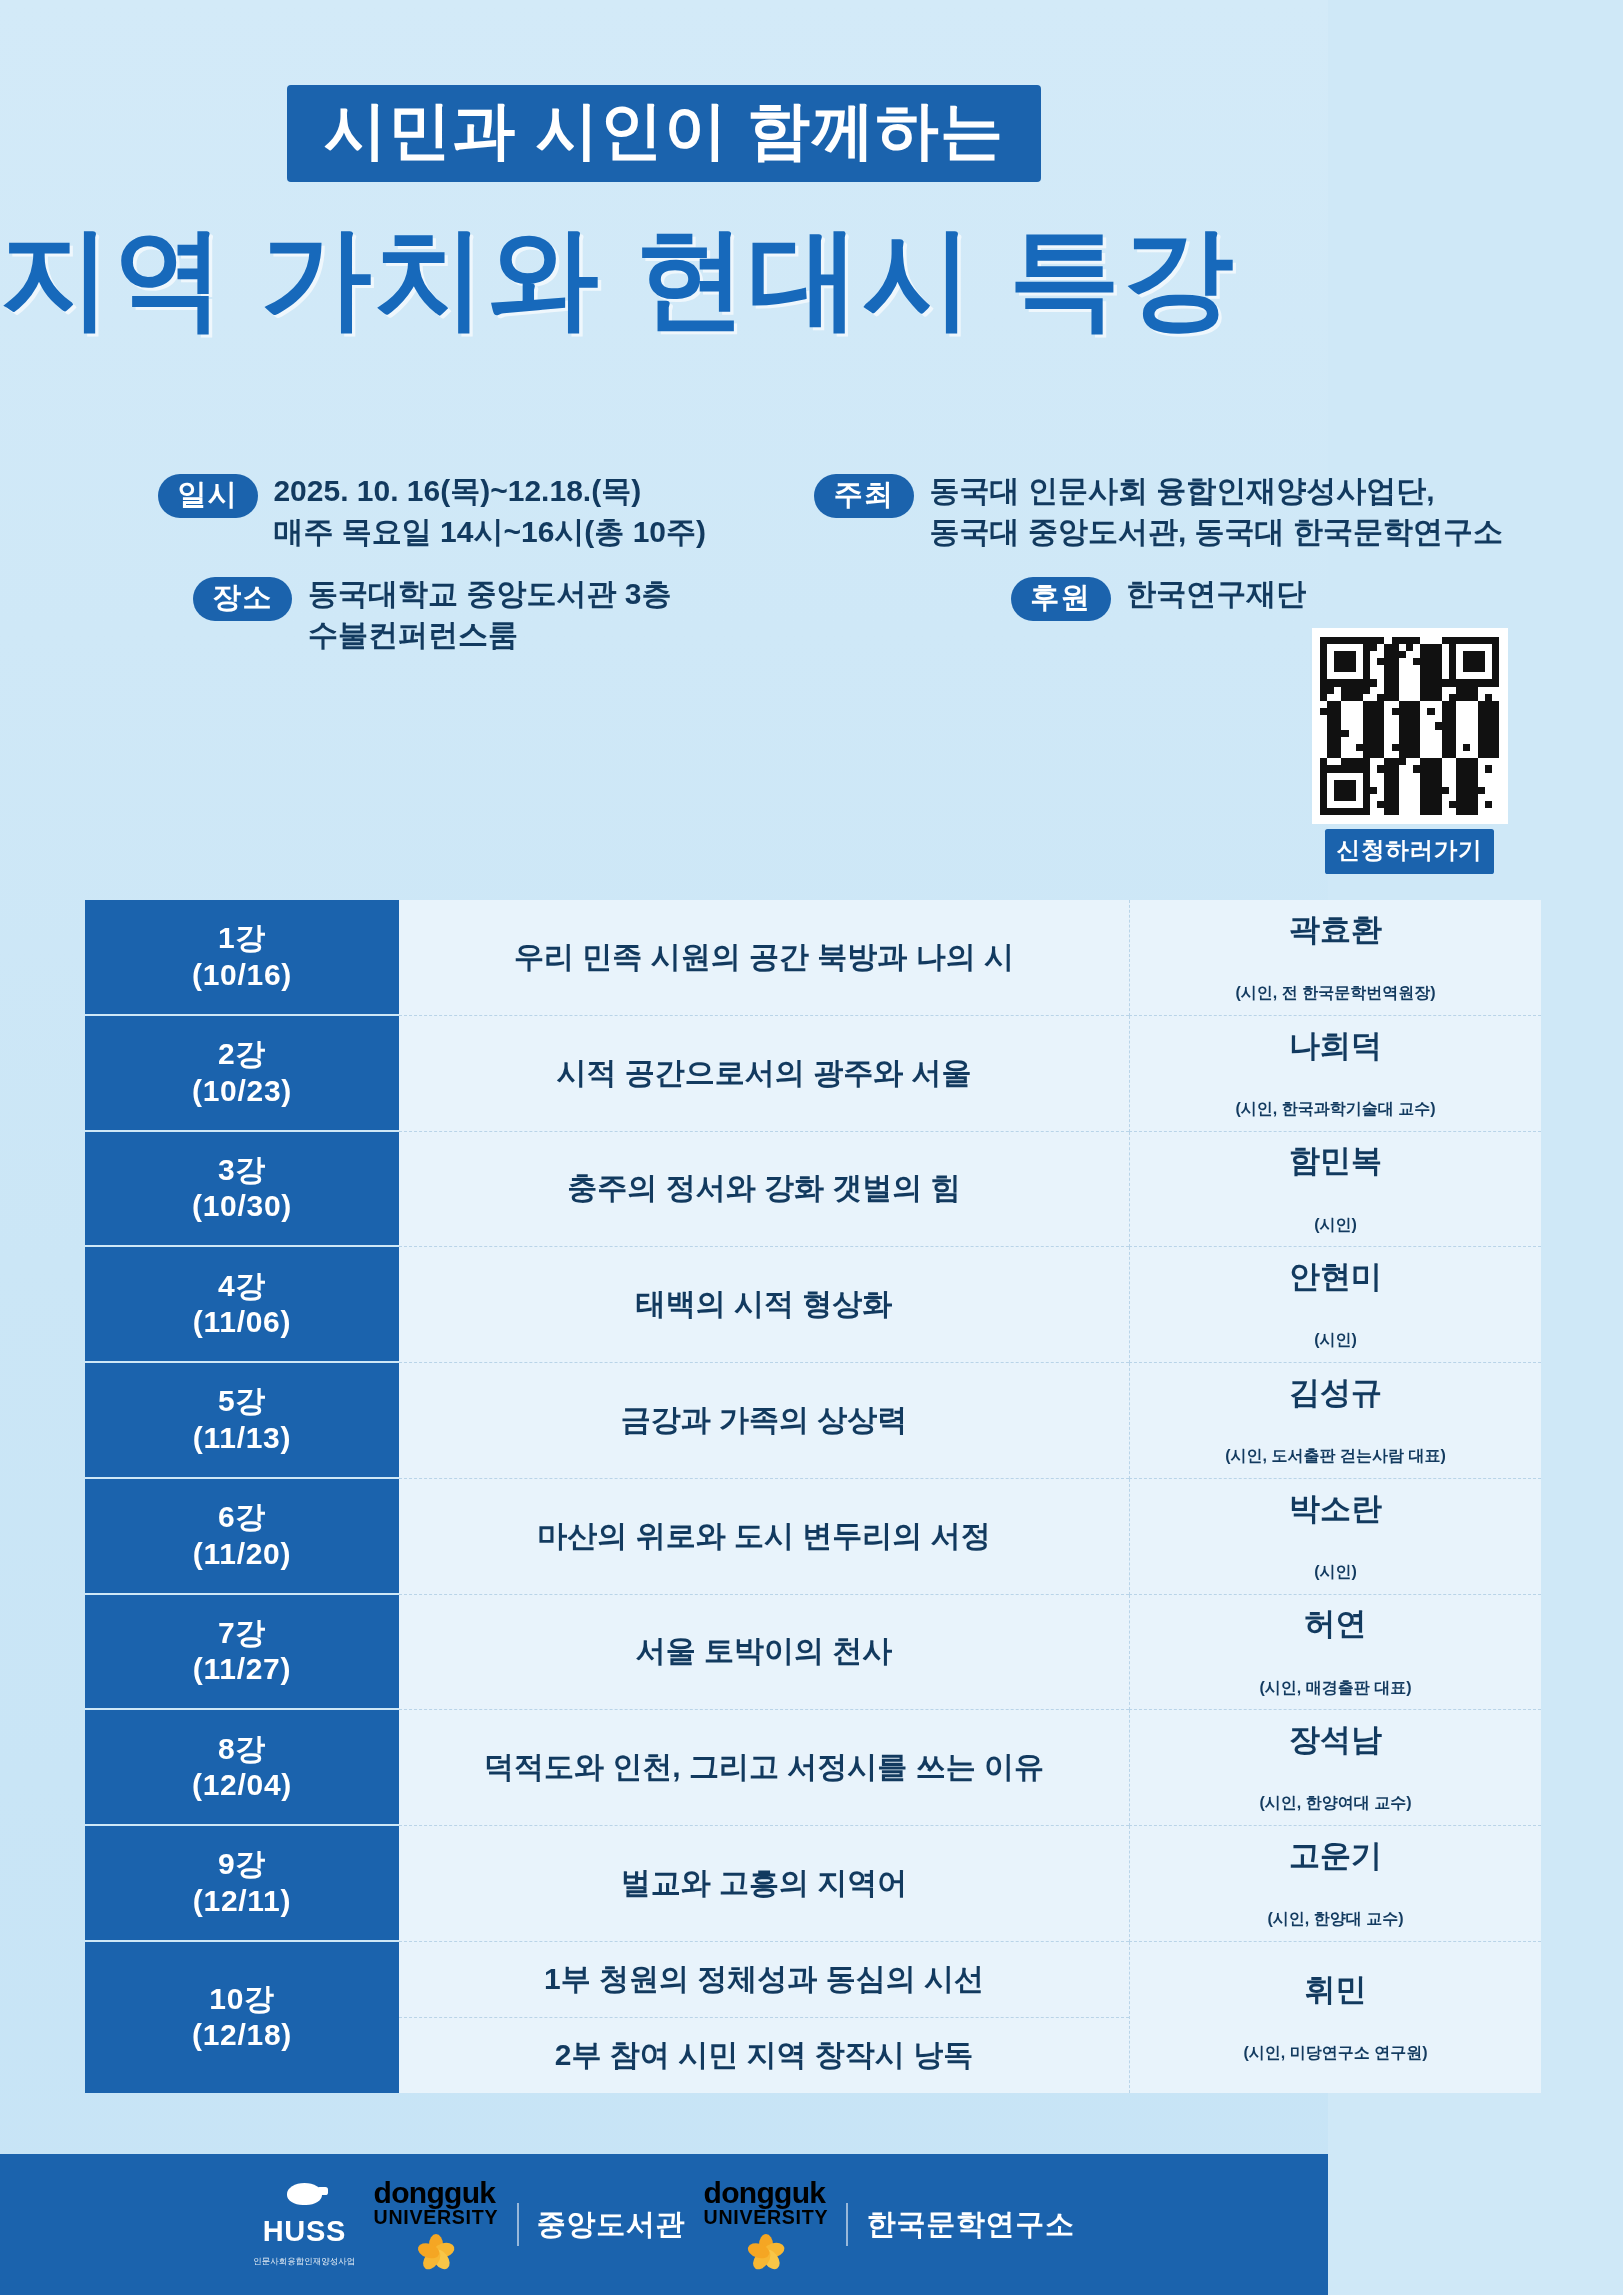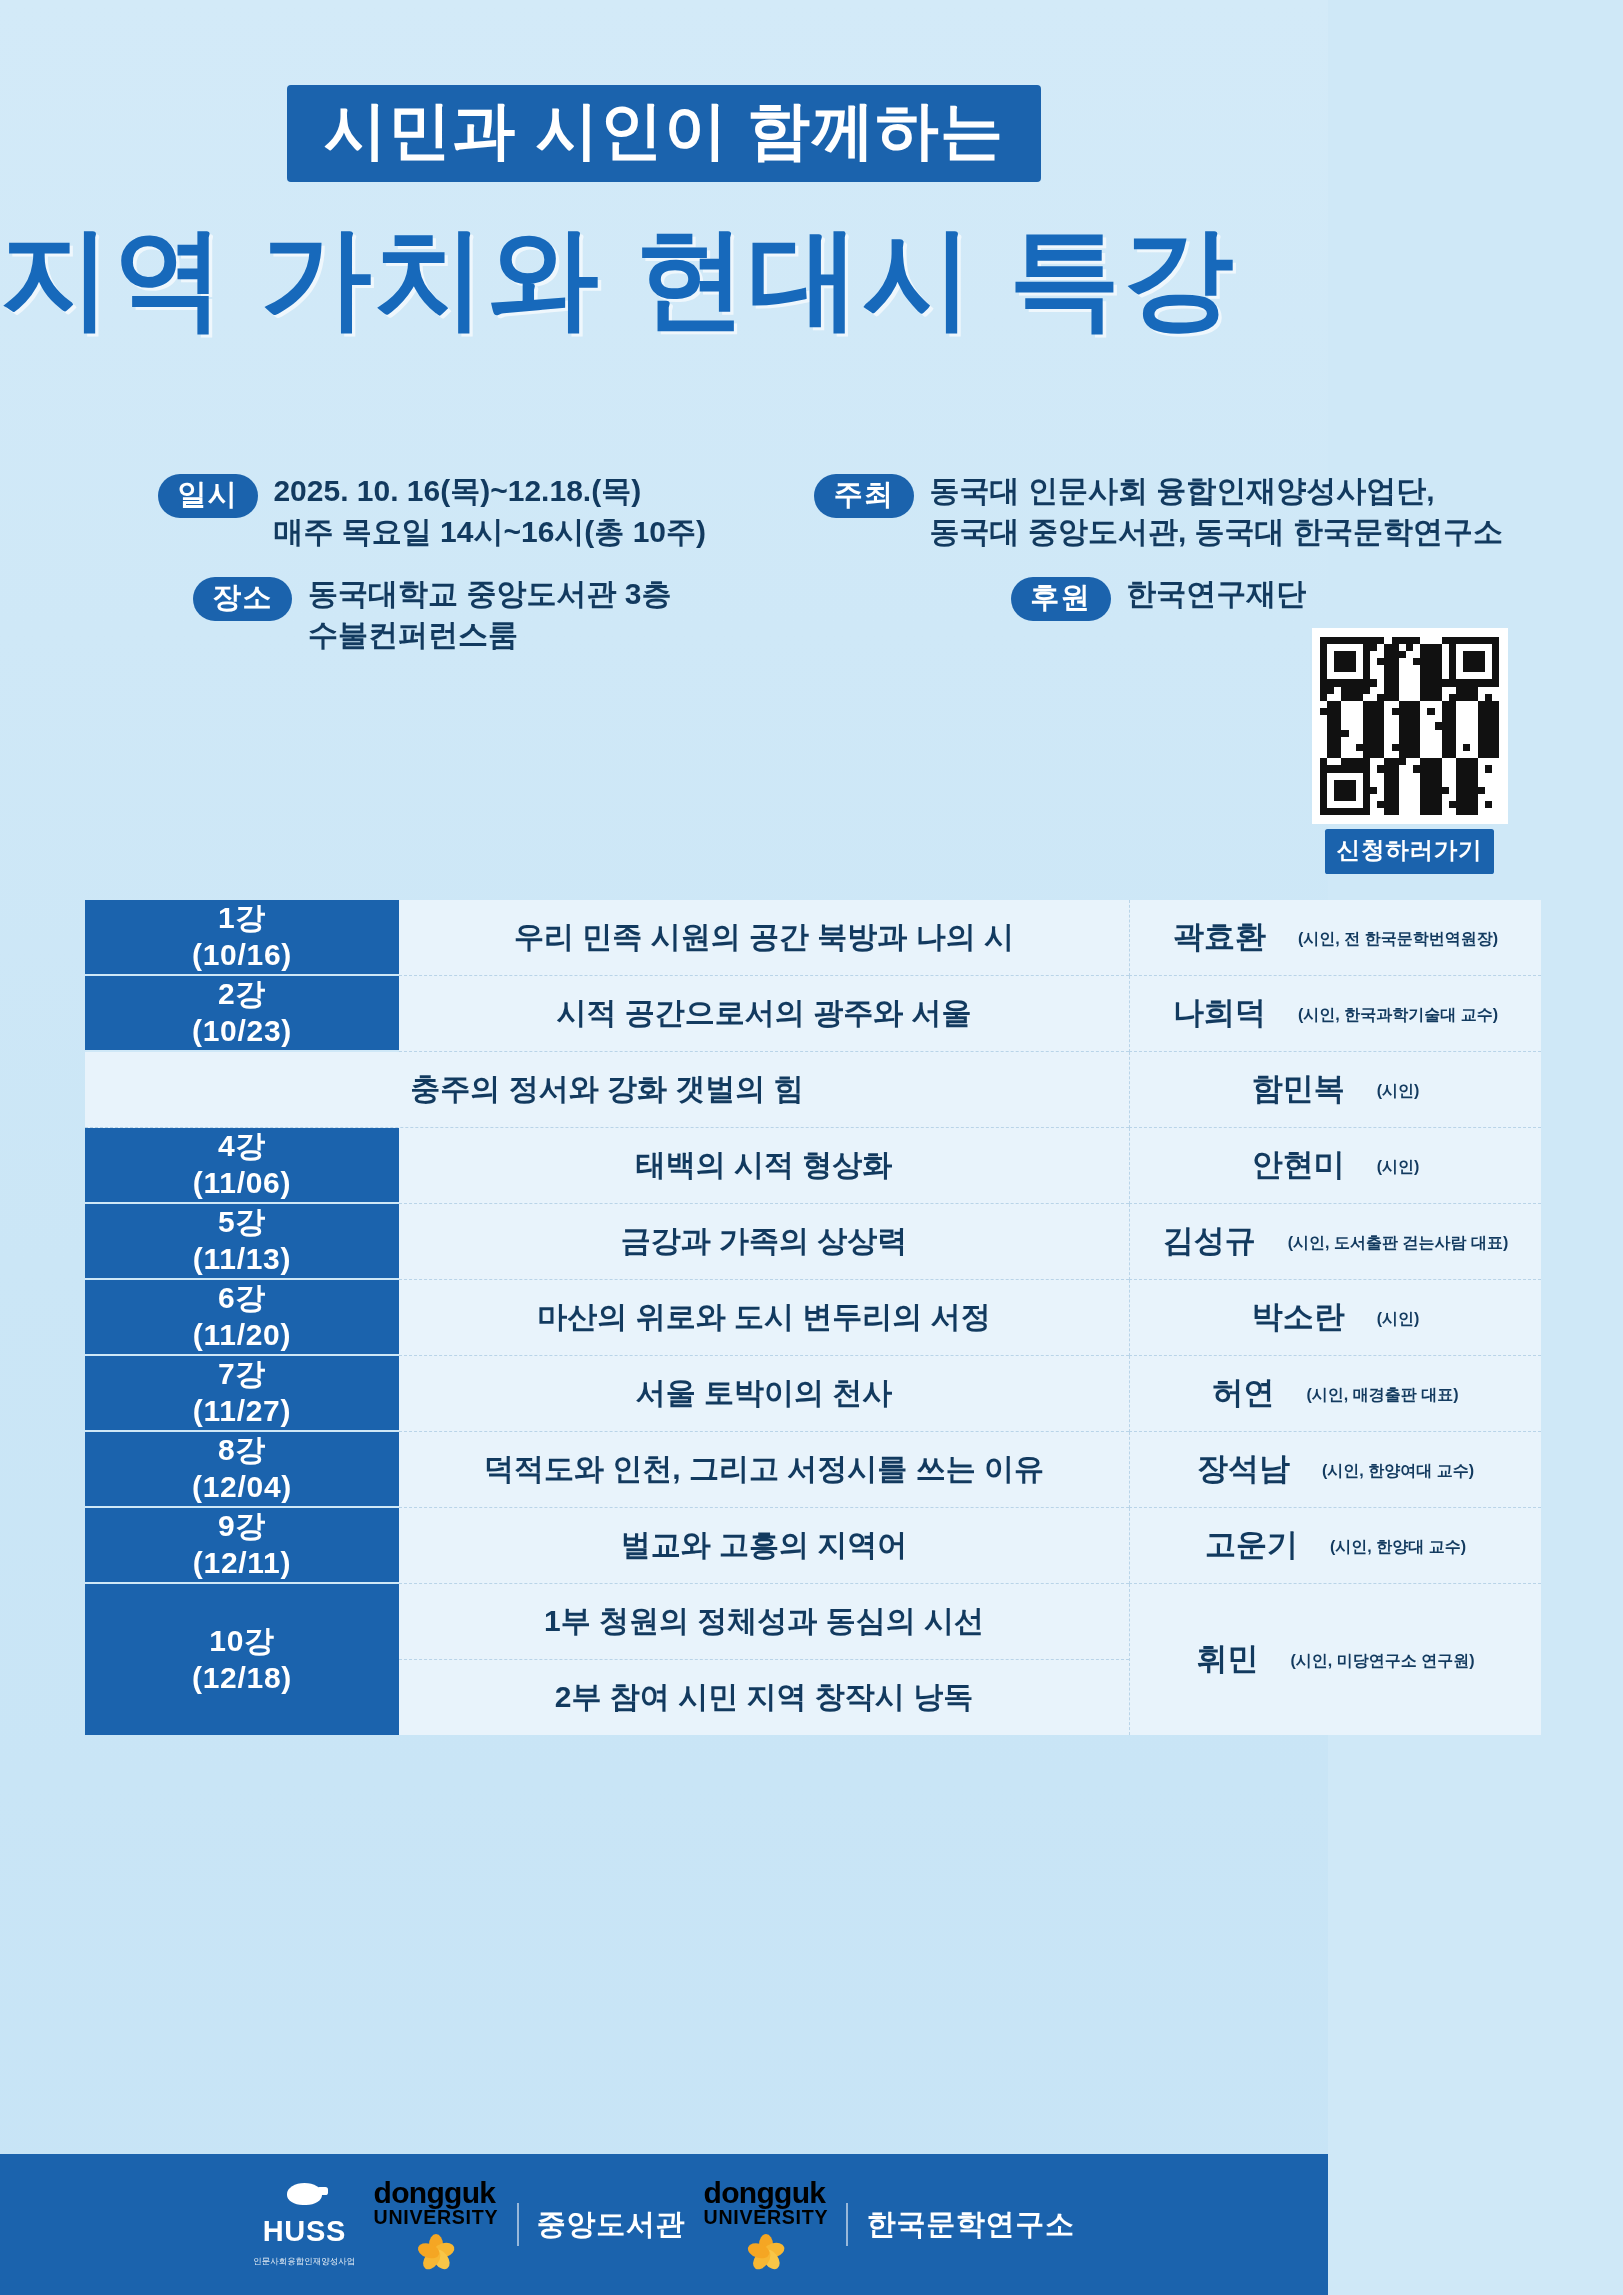--- a/index.html
+++ b/index.html
@@ -174,20 +174,21 @@
     text-align: center;
     border-bottom: 1.3px dashed #b9d4e8;
     padding: 17px 13px;
     box-sizing: border-box;
   }
   .cell-speaker {
     flex: 0 0 412px;
     background: #e8f3fb;
     color: #123a5f;
     display: flex;
+    flex-direction: column;
     align-items: center;
     justify-content: center;
     text-align: center;
     border-left: 1.3px dashed #b9d4e8;
     border-bottom: 1.3px dashed #b9d4e8;
     padding: 11.8px 9.2px;
     box-sizing: border-box;
     gap: 32px;
   }
   .sp-name {
@@ -1027,20 +1028,24 @@
             <div>2강</div>
             <div>(10/23)</div>
           </div>
           <div class="cell-topic">시적 공간으로서의 광주와 서울</div>
           <div class="cell-speaker">
             <div class="sp-name">나희덕</div>
             <div class="sp-affil">(시인, 한국과학기술대 교수)</div>
           </div>
         </div>
         <div class="row">
+          <div class="cell-no">
+            <div>3강</div>
+            <div>(10/30)</div>
+          </div>
           <div class="cell-topic">충주의 정서와 강화 갯벌의 힘</div>
           <div class="cell-speaker">
             <div class="sp-name">함민복</div>
             <div class="sp-affil">(시인)</div>
           </div>
         </div>
         <div class="row">
           <div class="cell-no">
             <div>4강</div>
             <div>(11/06)</div>

